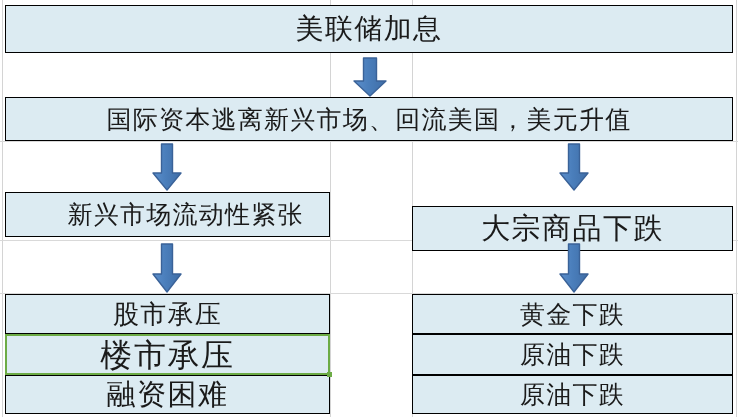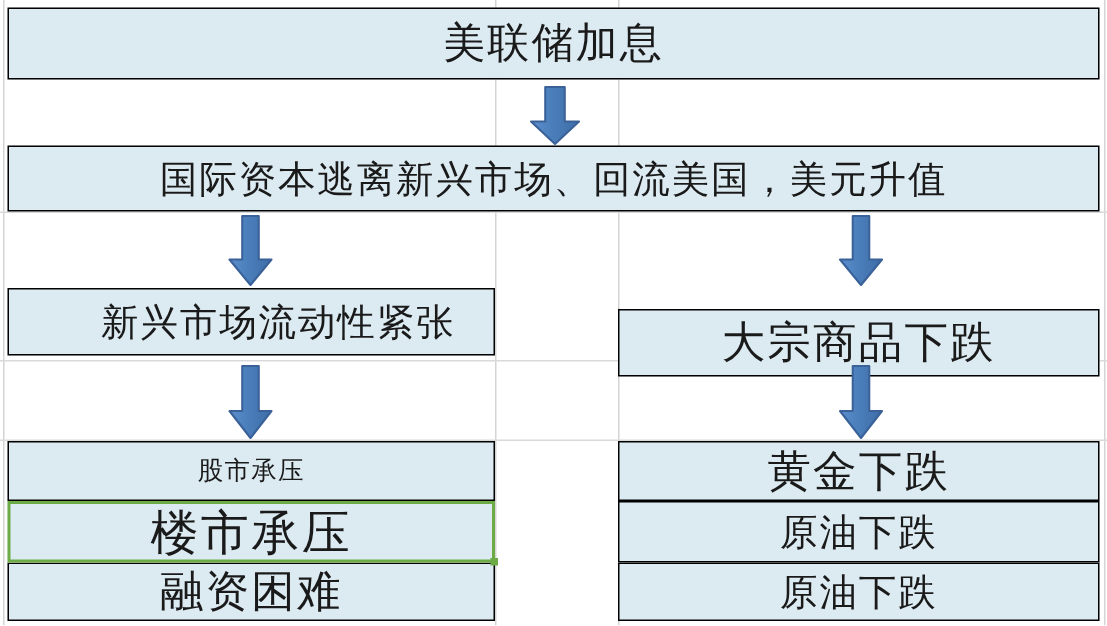--- a/index.html
+++ b/index.html
@@ -133,32 +133,32 @@
         <linearGradient id="ag5" x1="0" y1="0" x2="1" y2="0">
           <stop offset="0" stop-color="#5c8fcc"></stop>
           <stop offset="0.45" stop-color="#4a7ebb"></stop>
           <stop offset="1" stop-color="#3f6da6"></stop>
         </linearGradient>
       </defs>
       <path d="M10.5,1 L21.5,1 L21.5,31 L30,31 L16,49 L2,31 L10.5,31 Z" fill="url(#ag5)" stroke="#3a6298" stroke-width="1.4" stroke-linejoin="round"></path>
     </svg>
   </div>
 
-  <div class="box" style="left:5px;top:294px;width:325px;height:40px;font-size:17px;">
+  <div class="box" style="left:5px;top:294px;width:325px;height:40px;font-size:26px;">
     <span class="txt">股市承压</span>
   </div>
   <div class="box selected" style="left:5px;top:334px;width:325px;height:41px;font-size:32px;">
     <span class="txt">楼市承压</span>
   </div>
   <div class="handle" style="left:327px;top:372px;"></div>
   <div class="box" style="left:5px;top:375px;width:325px;height:39px;font-size:29px;">
     <span class="txt">融资困难</span>
   </div>
 
-  <div class="box" style="left:412px;top:294px;width:321px;height:40px;font-size:29px;text-align:center;">
+  <div class="box" style="left:412px;top:294px;width:321px;height:40px;font-size:25px;text-align:center;">
     <span class="txt">黄金下跌</span>
   </div>
   <div class="box" style="left:412px;top:334px;width:321px;height:41px;font-size:25px;">
     <span class="txt">原油下跌</span>
   </div>
   <div class="box" style="left:412px;top:375px;width:321px;height:39px;font-size:25px;">
     <span class="txt">原油下跌</span>
   </div>
 
 </div>

